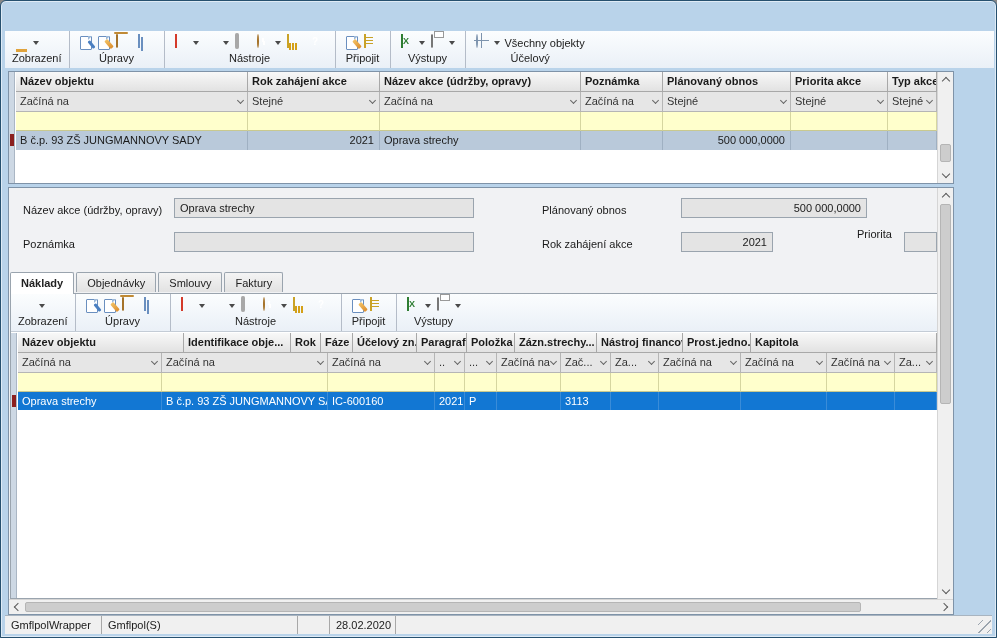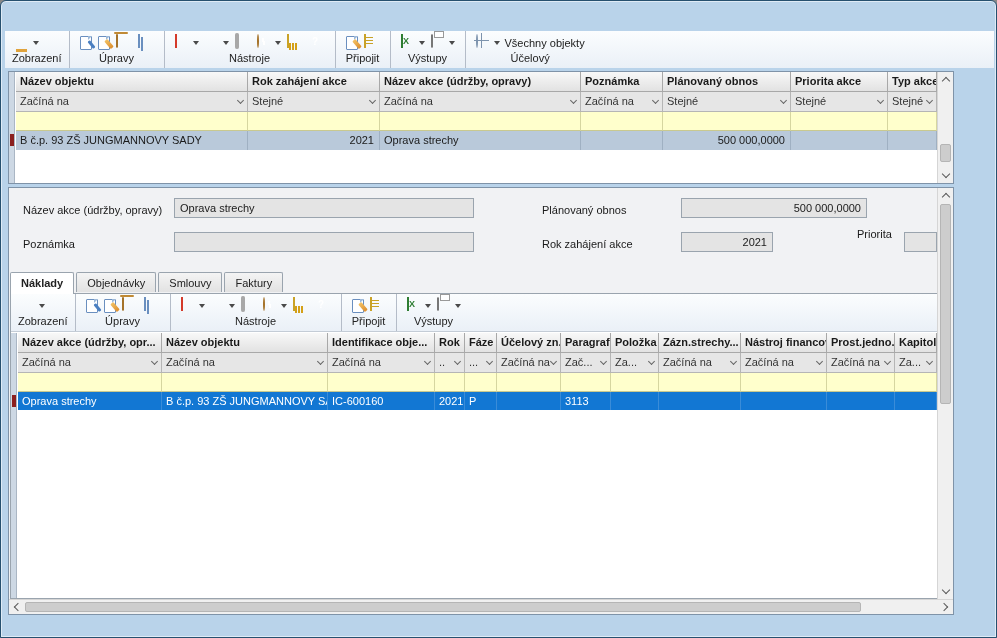--- a/index.html
+++ b/index.html
@@ -371,21 +371,20 @@
           <div class="tlabel">Výstupy</div>
         </div>
       </div>
 
       <div class="innergridwrap">
         <div class="rowstrip">
             <span class="rowmark" style="top:62px"></span>
           </div>
         <div class="grid" style="right:0;">
           <div class="grow">
-            <div class="hc" style="width:144px">Název akce (údržby, opr...</div>
             <div class="hc" style="width:166px">Název objektu</div>
             <div class="hc" style="width:107px">Identifikace obje...</div>
             <div class="hc" style="width:30px">Rok</div>
             <div class="hc" style="width:32px">Fáze</div>
             <div class="hc" style="width:64px">Účelový zn...</div>
             <div class="hc" style="width:50px">Paragraf</div>
             <div class="hc" style="width:48px">Položka</div>
             <div class="hc" style="width:82px">Zázn.strechy...</div>
             <div class="hc" style="width:86px">Nástroj financov...</div>
             <div class="hc" style="width:68px">Prost.jedno...</div>
@@ -451,14 +450,22 @@
       <div class="hbtn hb-l">
           <span class="arr lf"></span>
         </div>
       <div class="hthumb" style="left:16px;width:836px"></div>
       <div class="hbtn hb-r">
           <span class="arr rt"></span>
         </div>
     </div>
   </div>
 
+  <div class="statusbar">
+    <div class="scell" style="width:97px">GmflpolWrapper</div>
+    <div class="scell" style="width:196px">Gmflpol(S)</div>
+    <div class="scell" style="width:32px"></div>
+    <div class="scell" style="width:66px">28.02.2020</div>
+    <div class="scell" style="flex:1;border-right:none"></div>
+    <div class="grip"></div>
+  </div>
 
 </div>
 
 </body></html>

